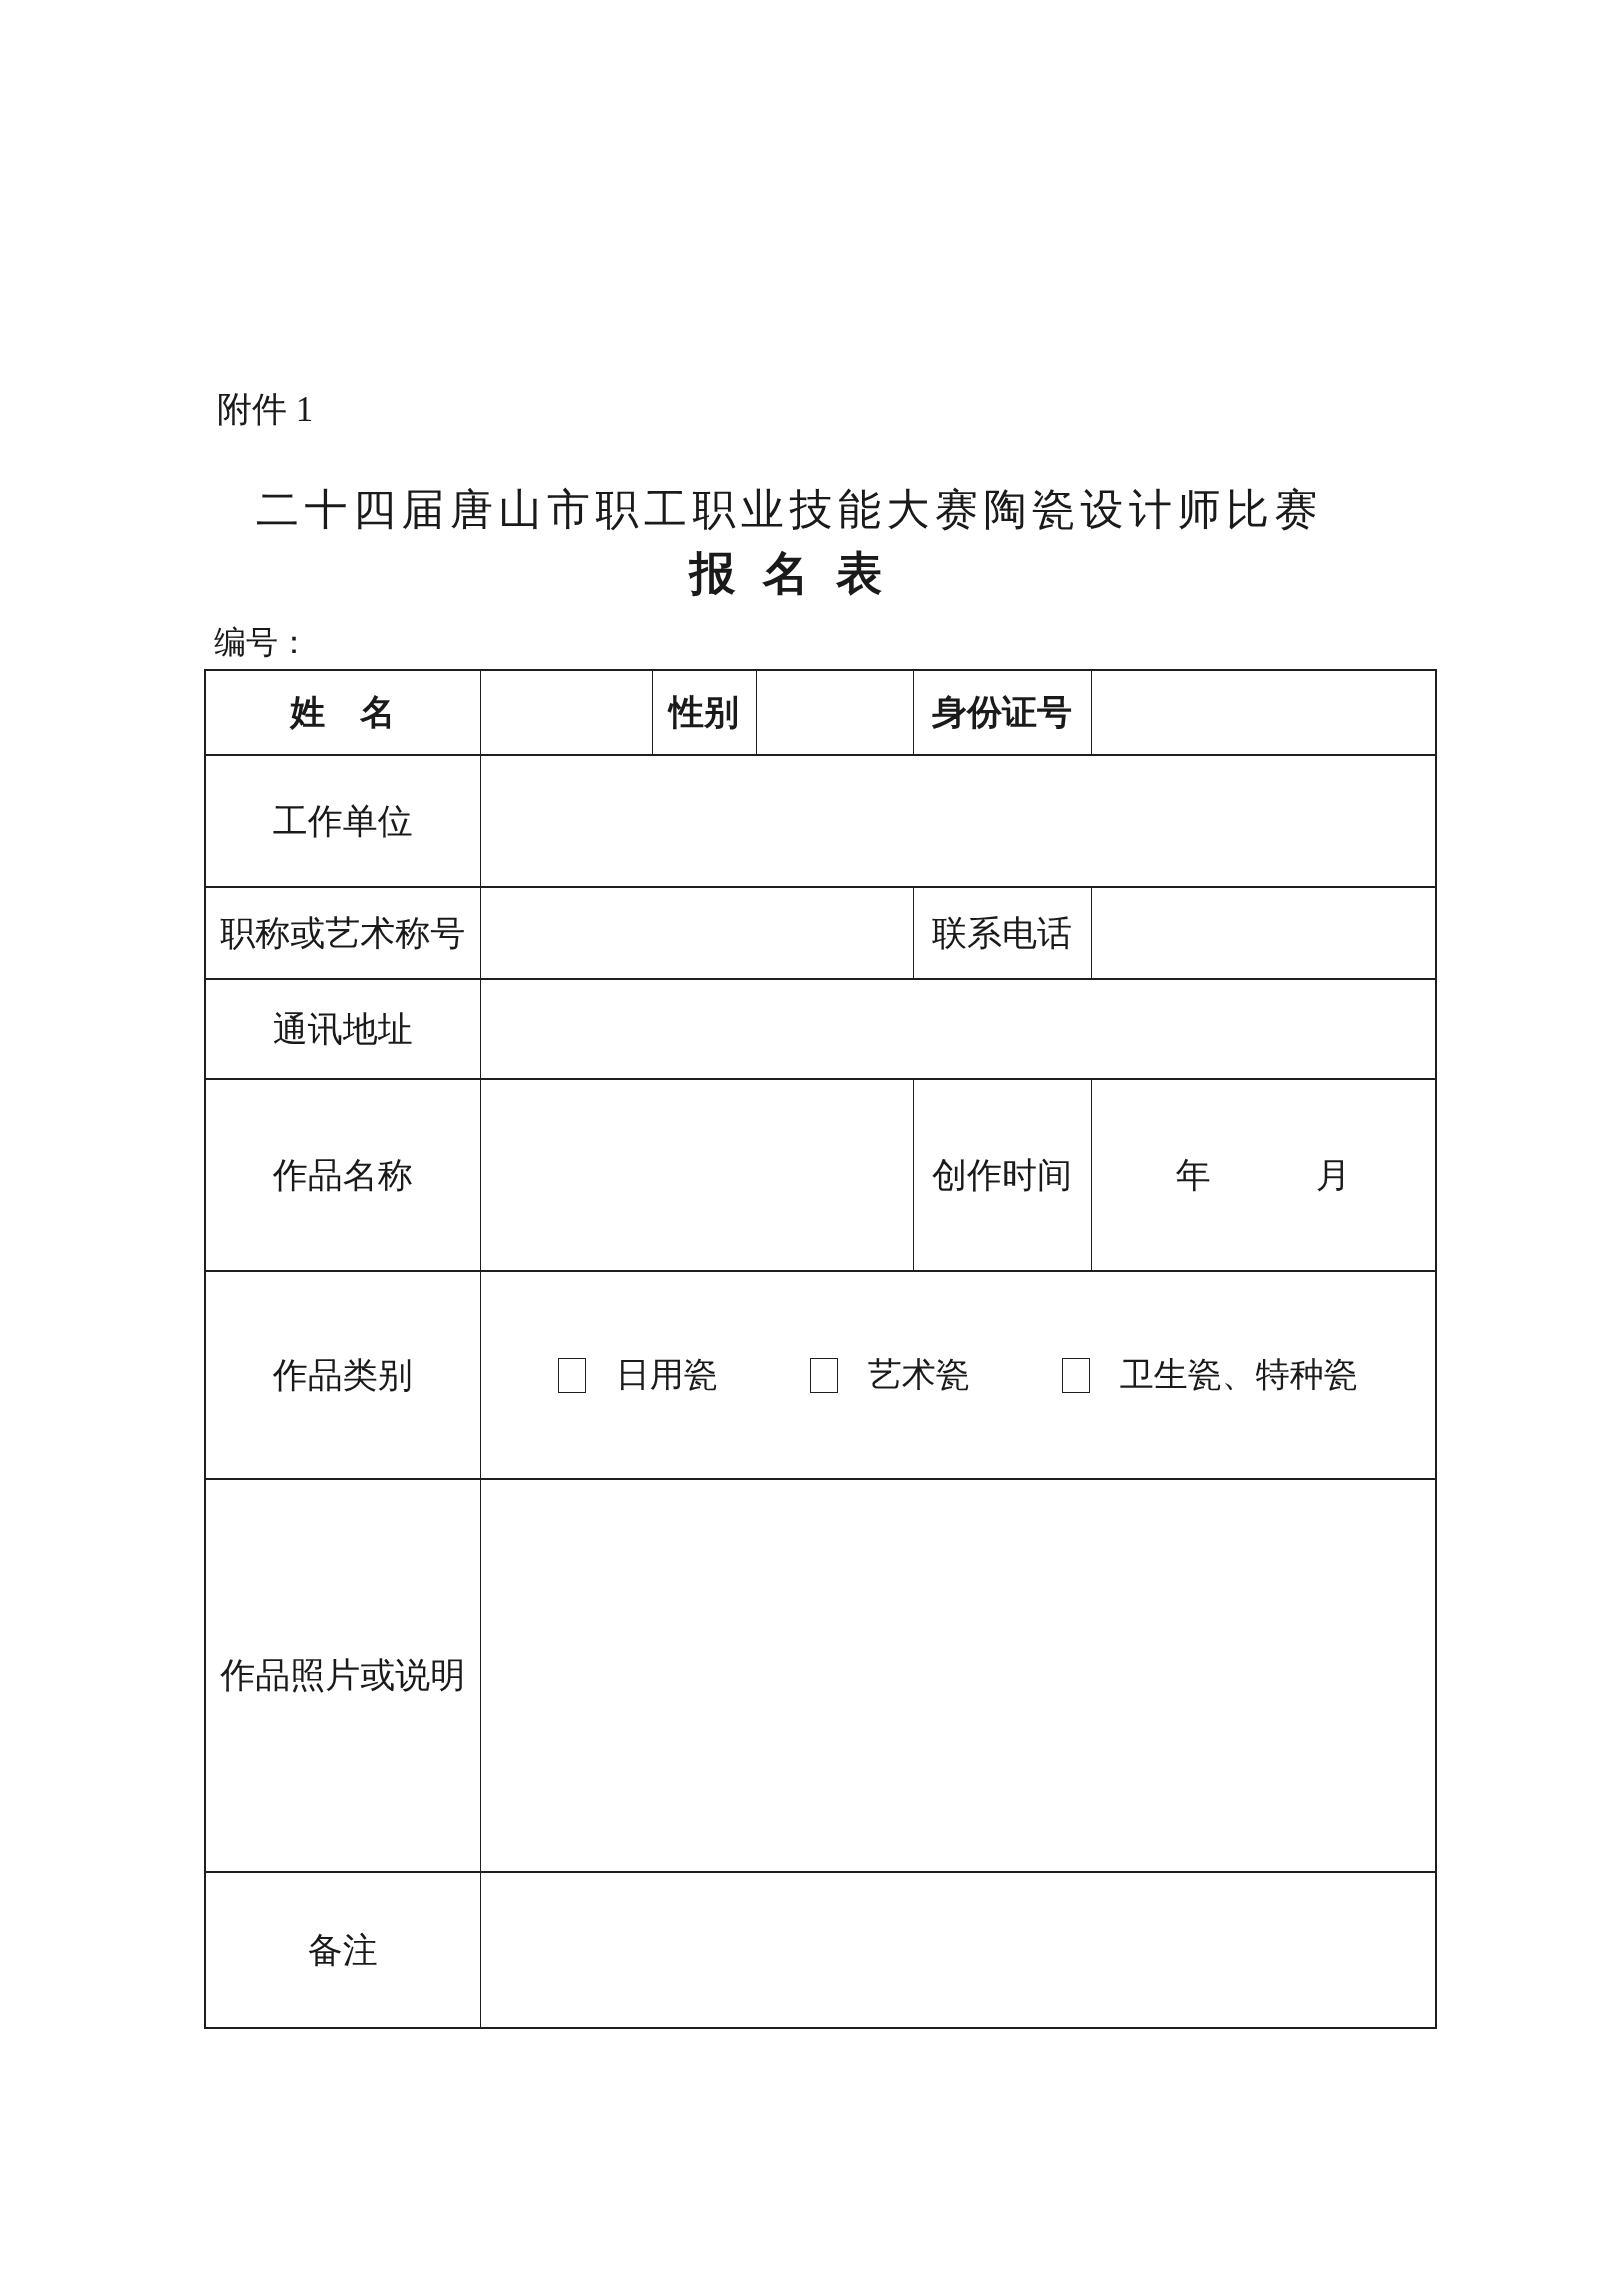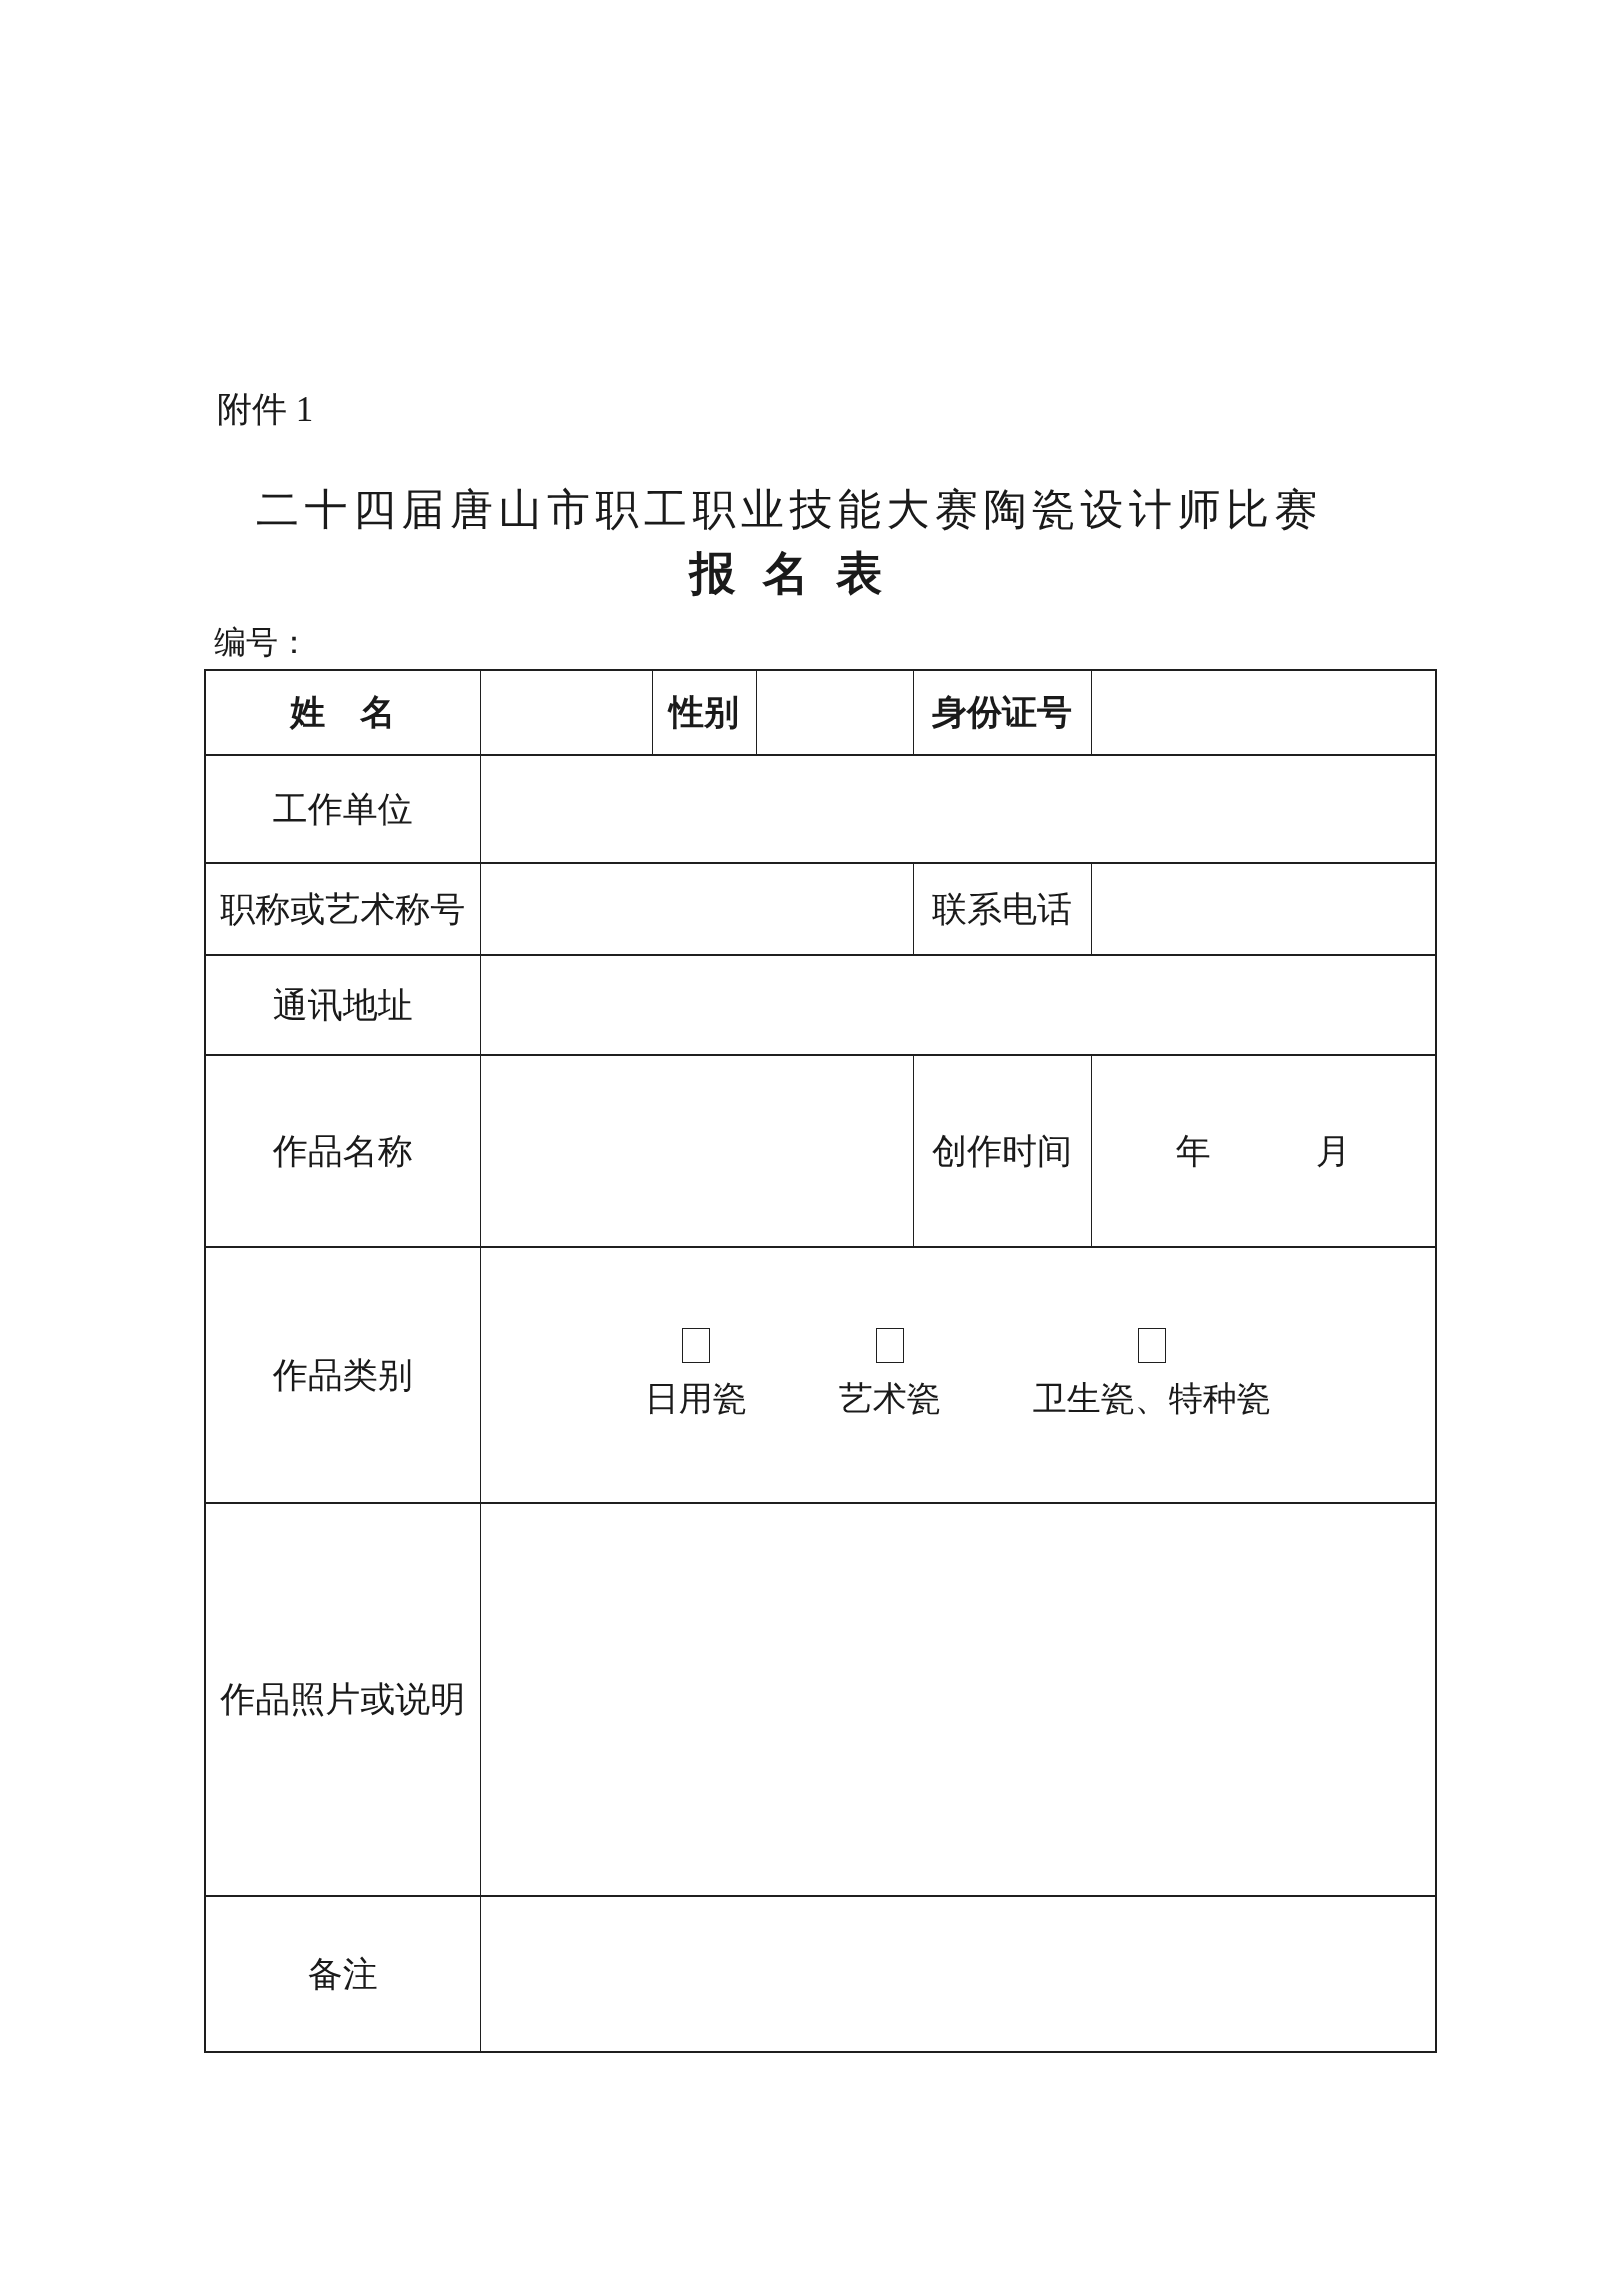--- a/index.html
+++ b/index.html
@@ -33,32 +33,32 @@
     border:2.8px solid #1d1d1d;
   }
   table.form td {
     border:1.8px solid #1f1f1f;
     border-top-width:2.8px; border-bottom-width:2.8px;
     text-align:center; vertical-align:middle;
     font-size:35px; padding:0; white-space:pre;
     overflow:hidden;
   }
   tr.r1 { height:85px;font-weight:bold; }
-  tr.r2 { height:108px;font-family:Liberation Mono, monospace; }
+  tr.r2 { height:132px;font-family:Liberation Mono, monospace; }
   tr.r3 { height:92px; }
   tr.r4 { height:100px; }
   tr.r5 { height:192px; }
   tr.r6 { height:138px;margin-left:6px; }
   tr.r7 { height:393px; }
   tr.r8 { height:156px; }
   .opts {
     display:flex; justify-content:center; align-items:center;
     gap:92px; width:100%;
   }
-  .opt { display:flex; align-items:center; gap:13px; font-size:34px; white-space:pre;flex-direction:column; }
+  .opt { display:flex; align-items:center; gap:30px; font-size:34px; white-space:pre; }
   .cbox {
     display:inline-block; width:26px; height:33px;
     border:1.8px solid #1f1f1f; background:#ffffff; flex:none;
   }
 </style>
 </head>
 <body>
 
 <div class="attachment">附件 1</div>
 

